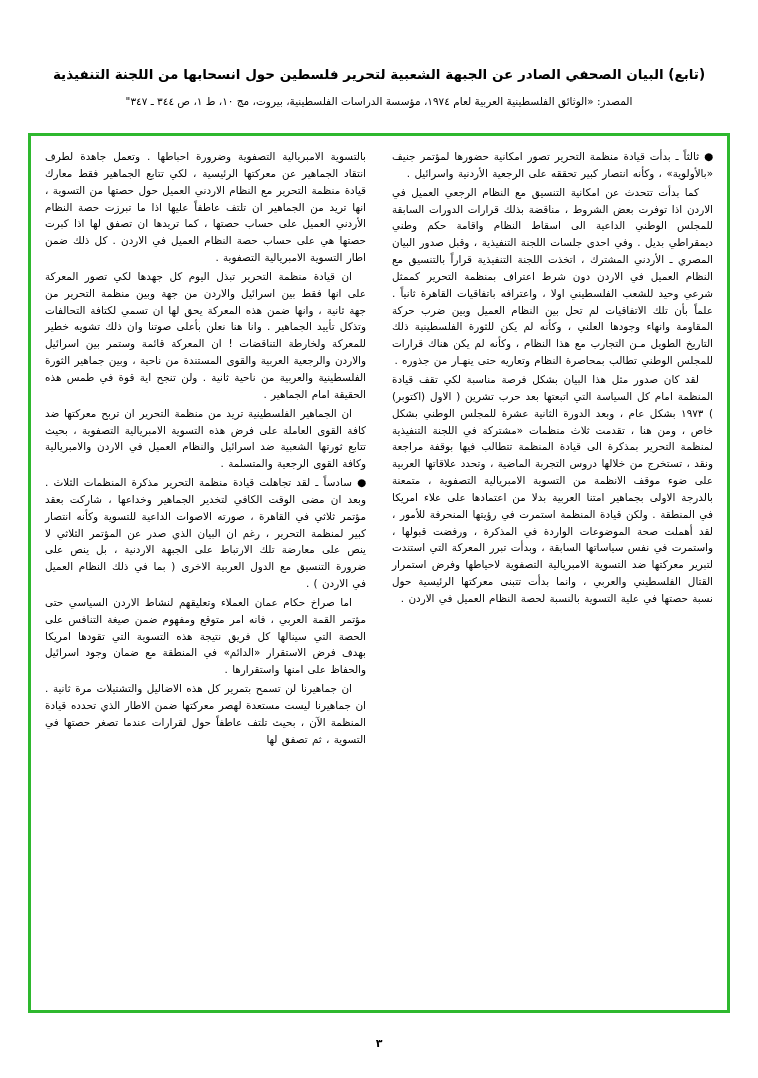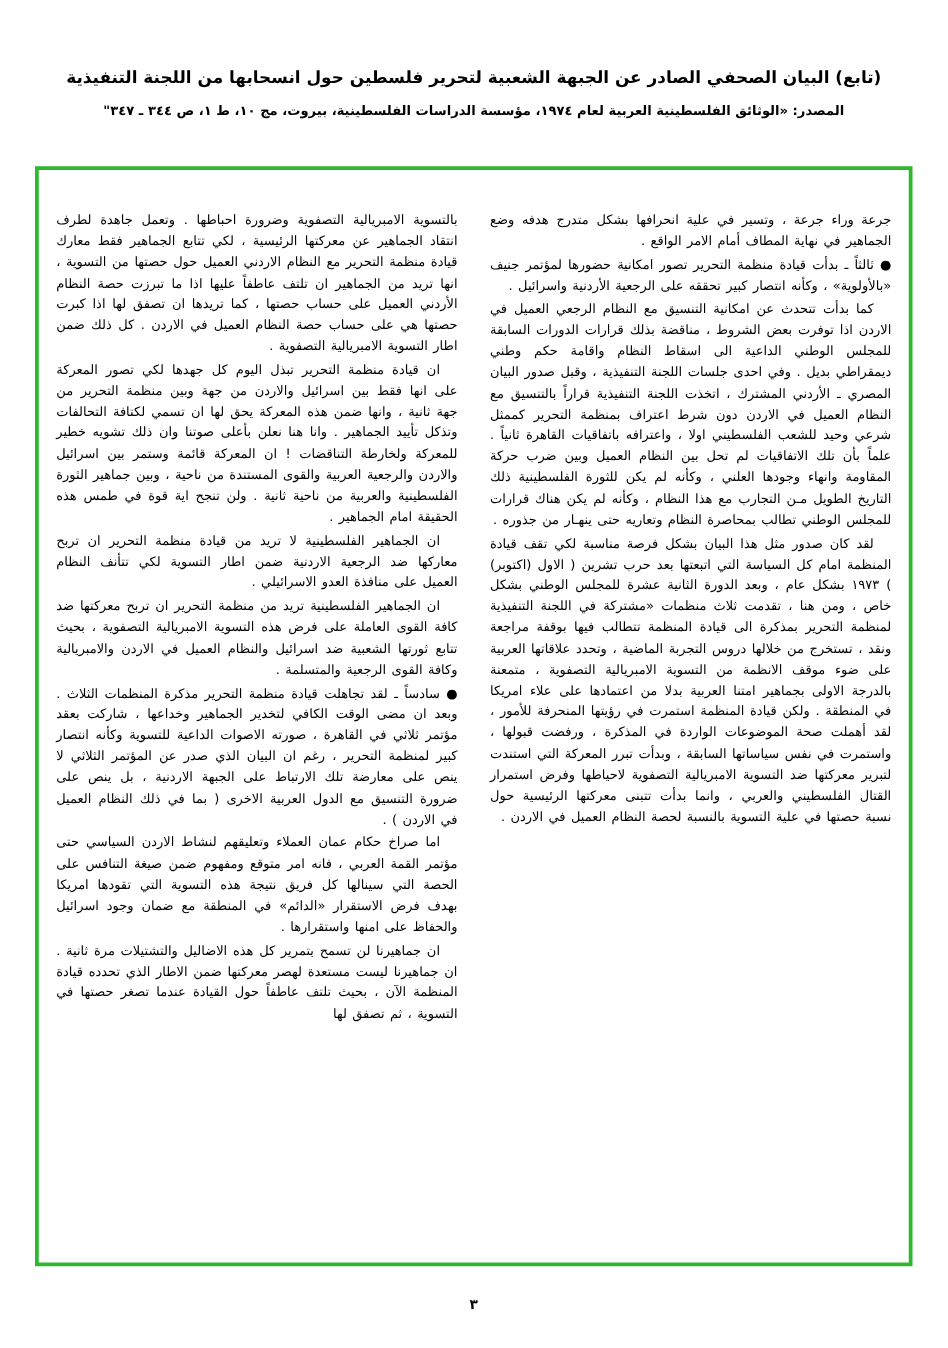--- a/index.html
+++ b/index.html
@@ -13,35 +13,35 @@
     font-family: "DejaVu Sans", sans-serif;
     color: #000000;
     position: relative;
     overflow: hidden;
   }
   .page {
     width: 758px;
     height: 1078px;
     position: relative;
     box-sizing: border-box;
-    padding: 0;
+    padding: 12px;
   }
   .doc-title {
     text-align: center;
     font-size: 13.5px;
     font-weight: bold;
     margin: 0;
     padding: 52px 40px 0 40px;
     line-height: 1.5;
     direction: rtl;
   }
   .doc-source {
     text-align: center;
     font-size: 10.5px;
-    font-weight: bold;
+    font-weight: normal;
     margin: 0;
     padding: 10px 40px 0 40px;
     line-height: 1.4;
     direction: rtl;
   }
   .frame {
     position: absolute;
     top: 133px;
     left: 28px;
     right: 28px;
@@ -60,21 +60,20 @@
     direction: rtl;
   }
   .col {
     flex: 1 1 0;
     direction: rtl;
     text-align: justify;
     font-size: 10.4px;
     line-height: 1.62;
     letter-spacing: 0;
     word-spacing: 1px;
-    margin-top: 20px;
   }
   .col p {
     margin: 0 0 2px 0;
     text-indent: 14px;
   }
   .col p.bullet {
     text-indent: 0;
   }
   .col p.noindent {
     text-indent: 0;
@@ -95,34 +94,32 @@
 <div class="page">
 
   <div class="doc-title">(تابع) البيان الصحفي الصادر عن الجبهة الشعبية لتحرير فلسطين حول انسحابها من اللجنة التنفيذية</div>
 
   <div class="doc-source">المصدر: «الوثائق الفلسطينية العربية لعام ١٩٧٤، مؤسسة الدراسات الفلسطينية، بيروت، مج ١٠، ط ١، ص ٣٤٤ ـ ٣٤٧"</div>
 
   <div class="frame">
     <div class="columns">
 
       <div class="col">
-        <p class="noindent">جرعة وراء جرعة ، وتسير في علية انحرافها بشكل متدرج هدفه وضع الجماهير في نهاية المطاف أمام الامر الواقع .</p>
         <p class="bullet">● ثالثاً ـ بدأت قيادة منظمة التحرير تصور امكانية حضورها لمؤتمر جنيف «بالأولوية» ، وكأنه انتصار كبير تحققه على الرجعية الأردنية واسرائيل .</p>
         <p>كما بدأت تتحدث عن امكانية التنسيق مع النظام الرجعي العميل في الاردن اذا توفرت بعض الشروط ، مناقضة بذلك قرارات الدورات السابقة للمجلس الوطني الداعية الى اسقاط النظام واقامة حكم وطني ديمقراطي بديل . وفي احدى جلسات اللجنة التنفيذية ، وقبل صدور البيان المصري ـ الأردني المشترك ، اتخذت اللجنة التنفيذية قراراً بالتنسيق مع النظام العميل في الاردن دون شرط اعتراف بمنظمة التحرير كممثل شرعي وحيد للشعب الفلسطيني اولا ، واعترافه باتفاقيات القاهرة ثانياً . علماً بأن تلك الاتفاقيات لم تحل بين النظام العميل وبين ضرب حركة المقاومة وانهاء وجودها العلني ، وكأنه لم يكن للثورة الفلسطينية ذلك التاريخ الطويل مـن التجارب مع هذا النظام ، وكأنه لم يكن هناك قرارات للمجلس الوطني تطالب بمحاصرة النظام وتعاريه حتى ينهـار من جذوره .</p>
         <p>لقد كان صدور مثل هذا البيان بشكل فرصة مناسبة لكي تقف قيادة المنظمة امام كل السياسة التي اتبعتها بعد حرب تشرين ( الاول (اكتوبر) ) ١٩٧٣ بشكل عام ، وبعد الدورة الثانية عشرة للمجلس الوطني بشكل خاص ، ومن هنا ، تقدمت ثلاث منظمات «مشتركة في اللجنة التنفيذية لمنظمة التحرير بمذكرة الى قيادة المنظمة تتطالب فيها بوقفة مراجعة ونقد ، تستخرج من خلالها دروس التجربة الماضية ، وتحدد علاقاتها العربية على ضوء موقف الانظمة من التسوية الامبريالية التصفوية ، متمعنة بالدرجة الاولى بجماهير امتنا العربية بدلا من اعتمادها على علاء امريكا في المنطقة . ولكن قيادة المنظمة استمرت في رؤيتها المنحرفة للأمور ، لقد أهملت صحة الموضوعات الواردة في المذكرة ، ورفضت قبولها ، واستمرت في نفس سياساتها السابقة ، وبدأت تبرر المعركة التي استندت لتبرير معركتها ضد التسوية الامبريالية التصفوية لاحياطها وفرض استمرار القتال الفلسطيني والعربي ، وانما بدأت تتبنى معركتها الرئيسية حول نسبة حصتها في علية التسوية بالنسبة لحصة النظام العميل في الاردن .</p>
       </div>
 
       <div class="col">
         <p class="noindent">بالتسوية الامبريالية التصفوية وضرورة احباطها . وتعمل جاهدة لطرف انتقاد الجماهير عن معركتها الرئيسية ، لكي تتابع الجماهير فقط معارك قيادة منظمة التحرير مع النظام الاردني العميل حول حصتها من التسوية ، انها تريد من الجماهير ان تلتف عاطفاً عليها اذا ما تبرزت حصة النظام الأردني العميل على حساب حصتها ، كما تريدها ان تصفق لها اذا كبرت حصتها هي على حساب حصة النظام العميل في الاردن . كل ذلك ضمن اطار التسوية الامبريالية التصفوية .</p>
         <p>ان قيادة منظمة التحرير تبذل اليوم كل جهدها لكي تصور المعركة على انها فقط بين اسرائيل والاردن من جهة وبين منظمة التحرير من جهة ثانية ، وانها ضمن هذه المعركة يحق لها ان تسمي لكتافة التحالفات وتذكل تأييد الجماهير . وانا هنا نعلن بأعلى صوتنا وان ذلك تشويه خطير للمعركة ولخارطة التناقضات ! ان المعركة قائمة وستمر بين اسرائيل والاردن والرجعية العربية والقوى المستندة من ناحية ، وبين جماهير الثورة الفلسطينية والعربية من ناحية ثانية . ولن تنجح اية قوة في طمس هذه الحقيقة امام الجماهير .</p>
-        <p>ان الجماهير الفلسطينية لا تريد من قيادة منظمة التحرير ان تربح معاركها ضد الرجعية الاردنية ضمن اطار التسوية لكي تتأنف النظام العميل على منافذة العدو الاسرائيلي .</p>
         <p>ان الجماهير الفلسطينية تريد من منظمة التحرير ان تربح معركتها ضد كافة القوى العاملة على فرض هذه التسوية الامبريالية التصفوية ، بحيث تتابع ثورتها الشعبية ضد اسرائيل والنظام العميل في الاردن والامبريالية وكافة القوى الرجعية والمتسلمة .</p>
         <p class="bullet">● سادساً ـ لقد تجاهلت قيادة منظمة التحرير مذكرة المنظمات الثلاث . وبعد ان مضى الوقت الكافي لتخدير الجماهير وخداعها ، شاركت بعقد مؤتمر ثلاثي في القاهرة ، صورته الاصوات الداعية للتسوية وكأنه انتصار كبير لمنظمة التحرير ، رغم ان البيان الذي صدر عن المؤتمر الثلاثي لا ينص على معارضة تلك الارتباط على الجبهة الاردنية ، بل ينص على ضرورة التنسيق مع الدول العربية الاخرى ( بما في ذلك النظام العميل في الاردن ) .</p>
         <p>اما صراخ حكام عمان العملاء وتعليقهم لنشاط الاردن السياسي حتى مؤتمر القمة العربي ، فانه امر متوقع ومفهوم ضمن صيغة التنافس على الحصة التي سينالها كل فريق نتيجة هذه التسوية التي تقودها امريكا بهدف فرض الاستقرار «الدائم» في المنطقة مع ضمان وجود اسرائيل والحفاظ على امنها واستقرارها .</p>
-        <p>ان جماهيرنا لن تسمح بتمرير كل هذه الاضاليل والتشتيلات مرة ثانية . ان جماهيرنا ليست مستعدة لهصر معركتها ضمن الاطار الذي تحدده قيادة المنظمة الآن ، بحيث تلتف عاطفاً حول القيادة عندما تصغر حصتها في التسوية ، ثم تصفق لها</p>
+        <p>ان جماهيرنا لن تسمح بتمرير كل هذه الاضاليل والتشتيلات مرة ثانية . ان جماهيرنا ليست مستعدة لهصر معركتها ضمن الاطار الذي تحدده قيادة المنظمة الآن ، بحيث تلتف عاطفاً حول لقرارات عندما تصغر حصتها في التسوية ، ثم تصفق لها</p>
       </div>
 
     </div>
   </div>
 
   <div class="page-number">٣</div>
 
 </div>
 
 </body></html>

